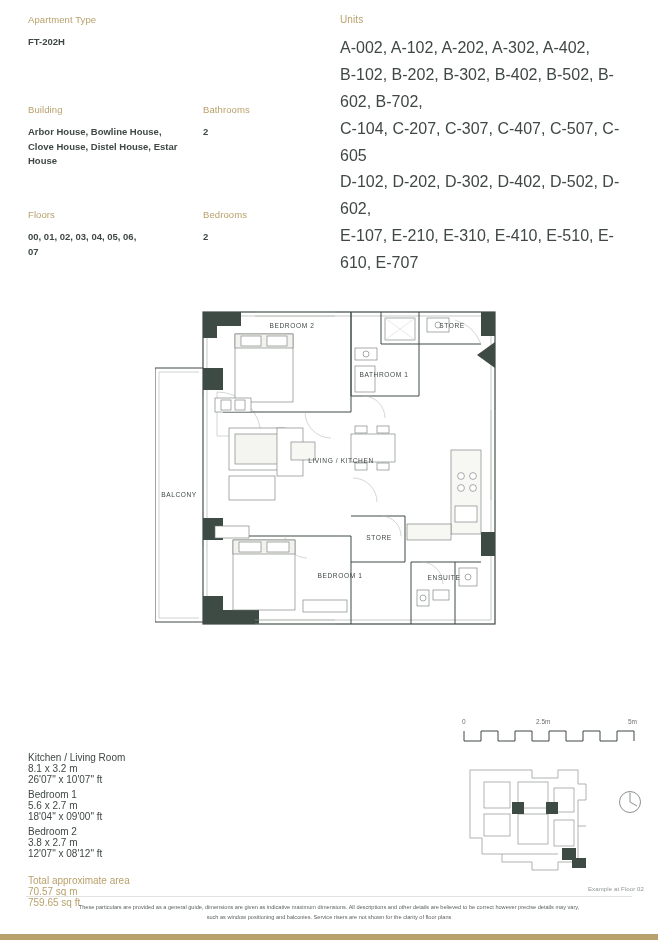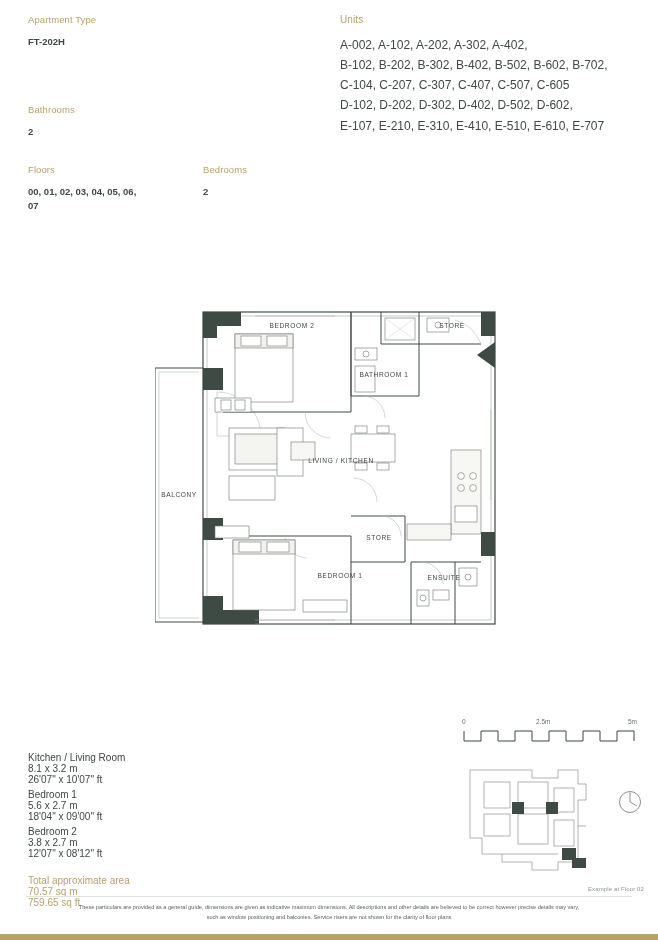--- a/index.html
+++ b/index.html
@@ -27,21 +27,21 @@
   }
   .label.big { font-size: 10px; }
   .value {
     font-size: 9.5px;
     color: #3f4845;
     line-height: 1.55;
     margin: 0;
     font-weight: bold;
   }
   .value.code { font-size: 9.5px; }
-  .units-list { font-size: 12px; line-height: 1.68; color: #3f4845; }
+  .units-list { font-size: 16px; line-height: 1.68; color: #3f4845; }
 
   .meta-grid {
     position: absolute;
     left: 28px; top: 104px;
     width: 320px;
   }
   .meta-row { display: flex; margin-bottom: 24px; }
   .meta-col { width: 175px; }
   .meta-col.narrow { width: 120px; }
 
@@ -107,26 +107,30 @@
       <div>A-002, A-102, A-202, A-302, A-402,</div>
       <div>B-102, B-202, B-302, B-402, B-502, B-602, B-702,</div>
       <div>C-104, C-207, C-307, C-407, C-507, C-605</div>
       <div>D-102, D-202, D-302, D-402, D-502, D-602,</div>
       <div>E-107, E-210, E-310, E-410, E-510, E-610, E-707</div>
     </div>
   </div>
 
   <div class="meta-grid">
     <div class="meta-row">
+      <div class="meta-col">
+        <div class="label">Building</div>
+        <div class="value" style="width:160px">Arbor House, Bowline House, Clove House, Distel House, Estar House</div>
+      </div>
       <div class="meta-col narrow">
         <div class="label">Bathrooms</div>
         <div class="value">2</div>
       </div>
     </div>
-    <div class="meta-row" style="margin-top:24px">
+    <div class="meta-row" style="margin-top:40px">
       <div class="meta-col">
         <div class="label">Floors</div>
         <div class="value" style="width:120px">00, 01, 02, 03, 04, 05, 06, 07</div>
       </div>
       <div class="meta-col narrow">
         <div class="label">Bedrooms</div>
         <div class="value">2</div>
       </div>
     </div>
   </div>

